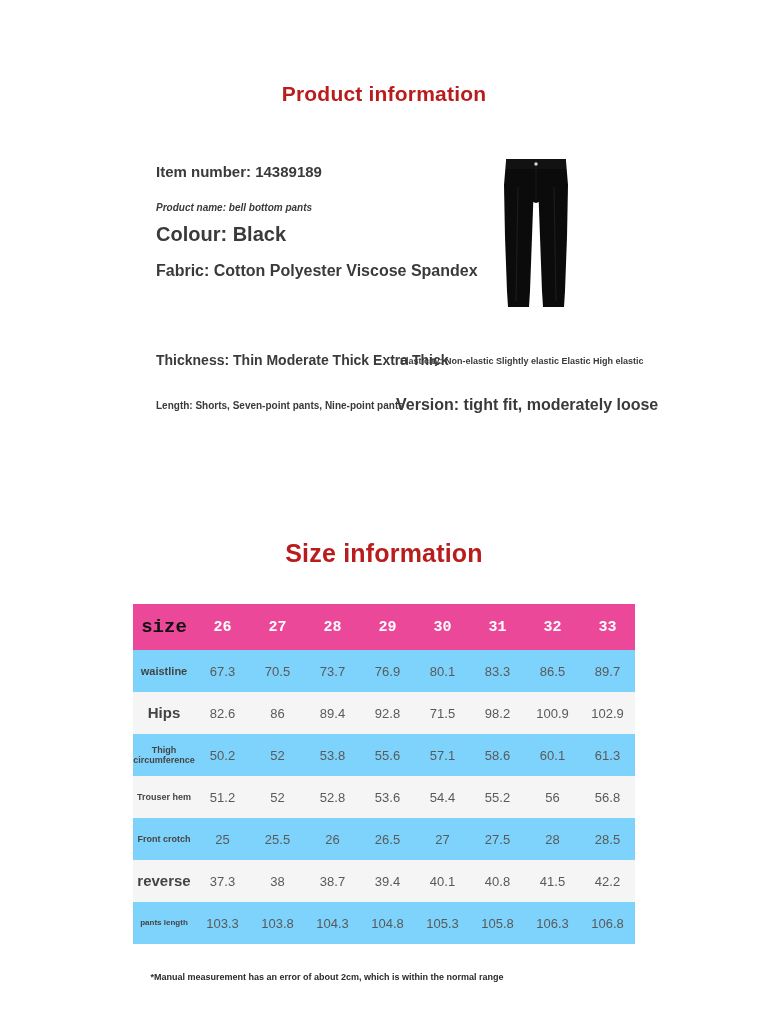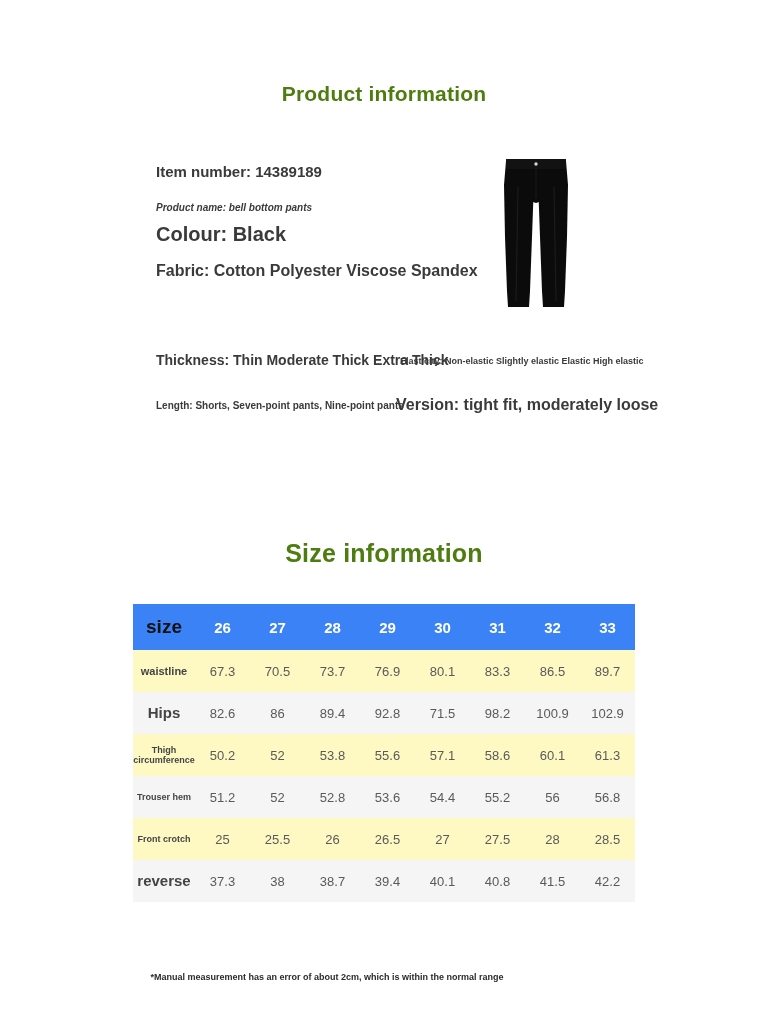--- a/index.html
+++ b/index.html
@@ -14,21 +14,21 @@
     color: #2b2b2b;
     overflow: hidden;
     position: relative;
   }
 
   
   .section-title {
     text-align: center;
     font-weight: bold;
     letter-spacing: 0.2px;
-    color: #4d7c0f;
+    color: #b91c1c;
   }
   #product-title {
     position: absolute;
     top: 82px;
     left: 0;
     width: 768px;
     font-size: 21px;
   }
 
   #product-details {
@@ -103,37 +103,38 @@
     text-align: center;
     vertical-align: middle;
     border: none;
     padding: 0;
   }
   
   .col-label { width: 62px; }
   .col-data  { width: 55px; }
 
   thead tr {
-    background: #3b82f6;
+    background: #ec4899;
     height: 46px;
+    font-family: Liberation Mono, monospace;
   }
   th.hdr-label {
     color: #111111;
     font-size: 19px;
     font-weight: bold;
   }
   th.hdr-size {
     color: #ffffff;
     font-size: 15px;
     font-weight: bold;
   }
 
   tbody tr { height: 42px; }
   tbody tr.alt { background: #f5f5f5; }
-  tbody tr.plain { background: #fef9c3; }
+  tbody tr.plain { background: #7dd3fc; }
 
   td.row-label {
     color: #444444;
     font-weight: bold;
     line-height: 1.15;
     padding: 0 4px;
   }
   td.row-label.lbl-sm  { font-size: 9px; }
   td.row-label.lbl-md  { font-size: 11px; }
   td.row-label.lbl-lg  { font-size: 15px; }
@@ -289,17 +290,28 @@
           <td class="row-label lbl-lg">reverse</td>
           <td class="row-value">37.3</td>
           <td class="row-value">38</td>
           <td class="row-value">38.7</td>
           <td class="row-value">39.4</td>
           <td class="row-value">40.1</td>
           <td class="row-value">40.8</td>
           <td class="row-value">41.5</td>
           <td class="row-value">42.2</td>
         </tr>
+        <tr class="plain">
+          <td class="row-label lbl-xs">pants length</td>
+          <td class="row-value">103.3</td>
+          <td class="row-value">103.8</td>
+          <td class="row-value">104.3</td>
+          <td class="row-value">104.8</td>
+          <td class="row-value">105.3</td>
+          <td class="row-value">105.8</td>
+          <td class="row-value">106.3</td>
+          <td class="row-value">106.8</td>
+        </tr>
       </tbody>
   </table>
 </div>
 
 <div id="table-footnote">*Manual measurement has an error of about 2cm, which is within the normal range</div>
 
 </body></html>

